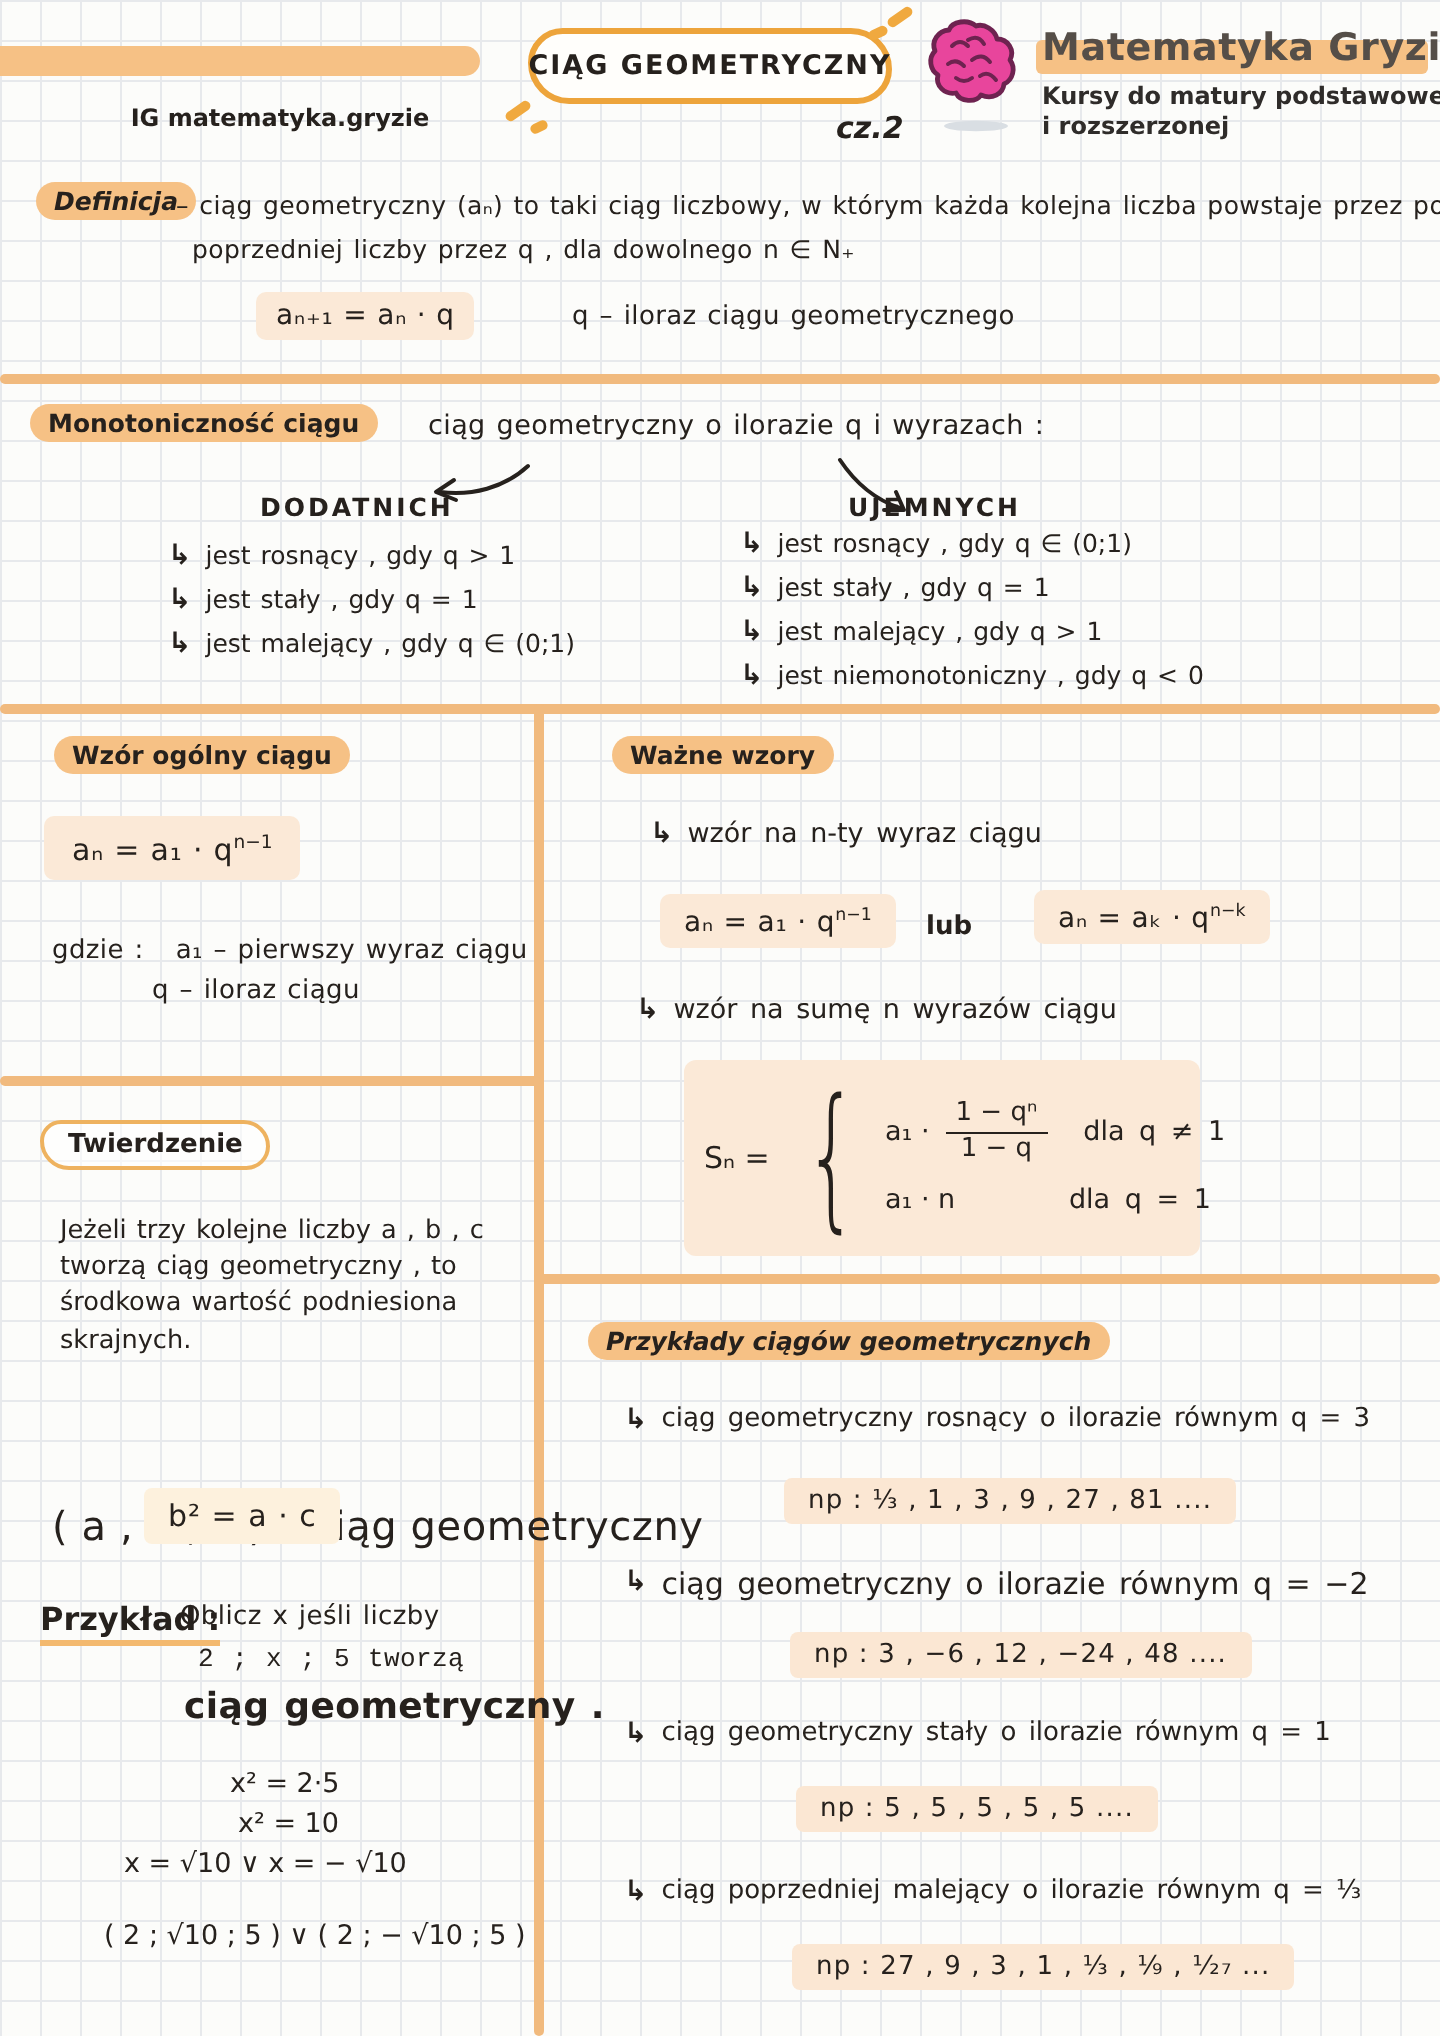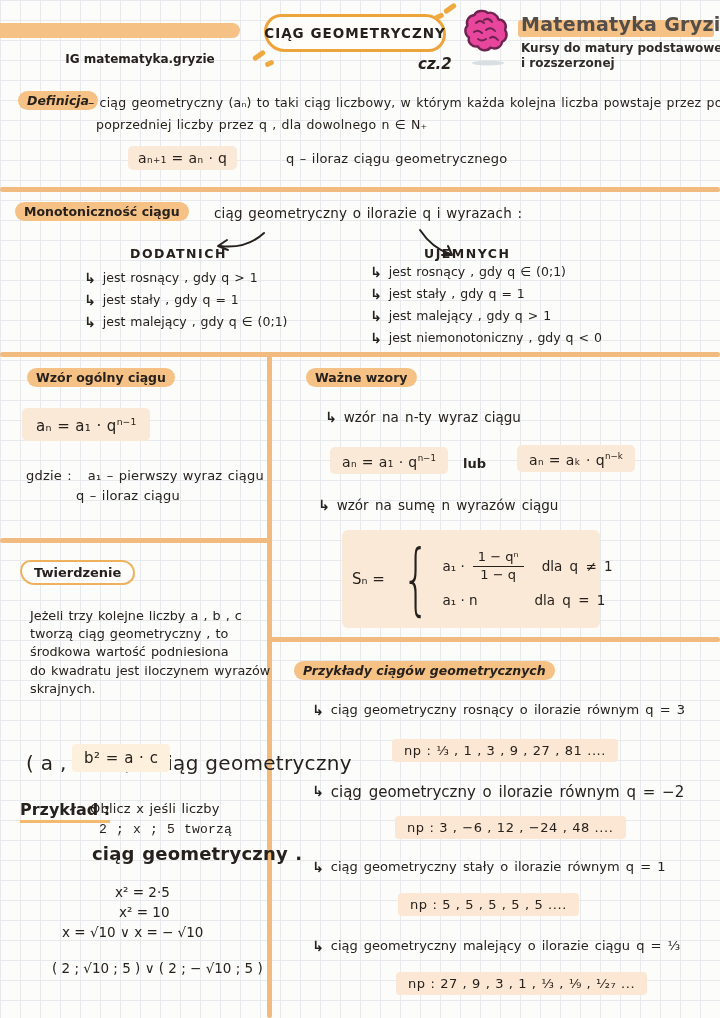--- a/index.html
+++ b/index.html
@@ -156,21 +156,20 @@
   </div>
   <div class="abs hw" style="left:76px; top:488px; font-size:13px;">q – iloraz ciągu</div>
 
   <div class="hline" style="left:0; top:538px; width:270px;"></div>
 
   <div class="abs bubble" style="left:20px; top:560px;">Twierdzenie</div>
   <div class="abs" style="left:30px; top:607px; line-height:18.2px; font-size:12.8px; word-spacing:1px;">
     <div>Jeżeli trzy kolejne liczby a , b , c</div>
     <div>tworzą ciąg geometryczny , to</div>
     <div>środkowa wartość podniesiona</div>
-    <div>do kwadratu jest iloczynem wyrazów</div>
     <div>skrajnych.</div>
   </div>
   <div class="abs" style="left:26px; top:711px; font-size:20px; letter-spacing:.3px;margin-top:40px;">( a , b , c ) – ciąg geometryczny</div>
   <div class="abs" style="left:72px; top:744px; background:#fdf1dd; border-radius:4px; padding:5px 12px; font-size:15px; letter-spacing:.5px;">b² = a · c</div>
 
   <div class="abs underlabel" style="left:20px; top:800px;">Przykład :</div>
   <div class="abs hw" style="left:90px; top:801px; font-size:13px;">Oblicz x jeśli liczby</div>
   <div class="abs hw" style="left:99px; top:822px; font-size:13px;font-family:Liberation Mono, monospace;">2 ; x ; 5 tworzą</div>
   <div class="abs hw" style="left:92px; top:843px; font-size:18px;font-weight:bold;">ciąg geometryczny .</div>
   <div class="abs" style="left:115px; top:884px; font-size:13.5px;">x² = 2·5</div>
@@ -236,17 +235,17 @@
   <div class="abs npbox" style="left:395px; top:816px;">np : 3 , −6 , 12 , −24 , 48 ....</div>
 
   <div class="abs" style="left:312px; top:859px; display:flex;">
     <span class="arrow-glyph">↳</span>
     <span style="font-size:13px; word-spacing:2px;">ciąg geometryczny stały o ilorazie równym q = 1</span>
   </div>
   <div class="abs npbox" style="left:398px; top:893px;">np : 5 , 5 , 5 , 5 , 5 ....</div>
 
   <div class="abs" style="left:312px; top:938px; display:flex;">
     <span class="arrow-glyph">↳</span>
-    <span style="font-size:13px; word-spacing:2px;">ciąg geometryczny malejący o ilorazie ciągu q = ⅓</span>
+    <span style="font-size:13px; word-spacing:2px;">ciąg poprzedniej malejący o ilorazie równym q = ⅓</span>
   </div>
   <div class="abs npbox" style="left:396px; top:972px;">np : 27 , 9 , 3 , 1 , ⅓ , ⅑ , ¹⁄₂₇ ...</div>
 
 </div>
 
 </body></html>

